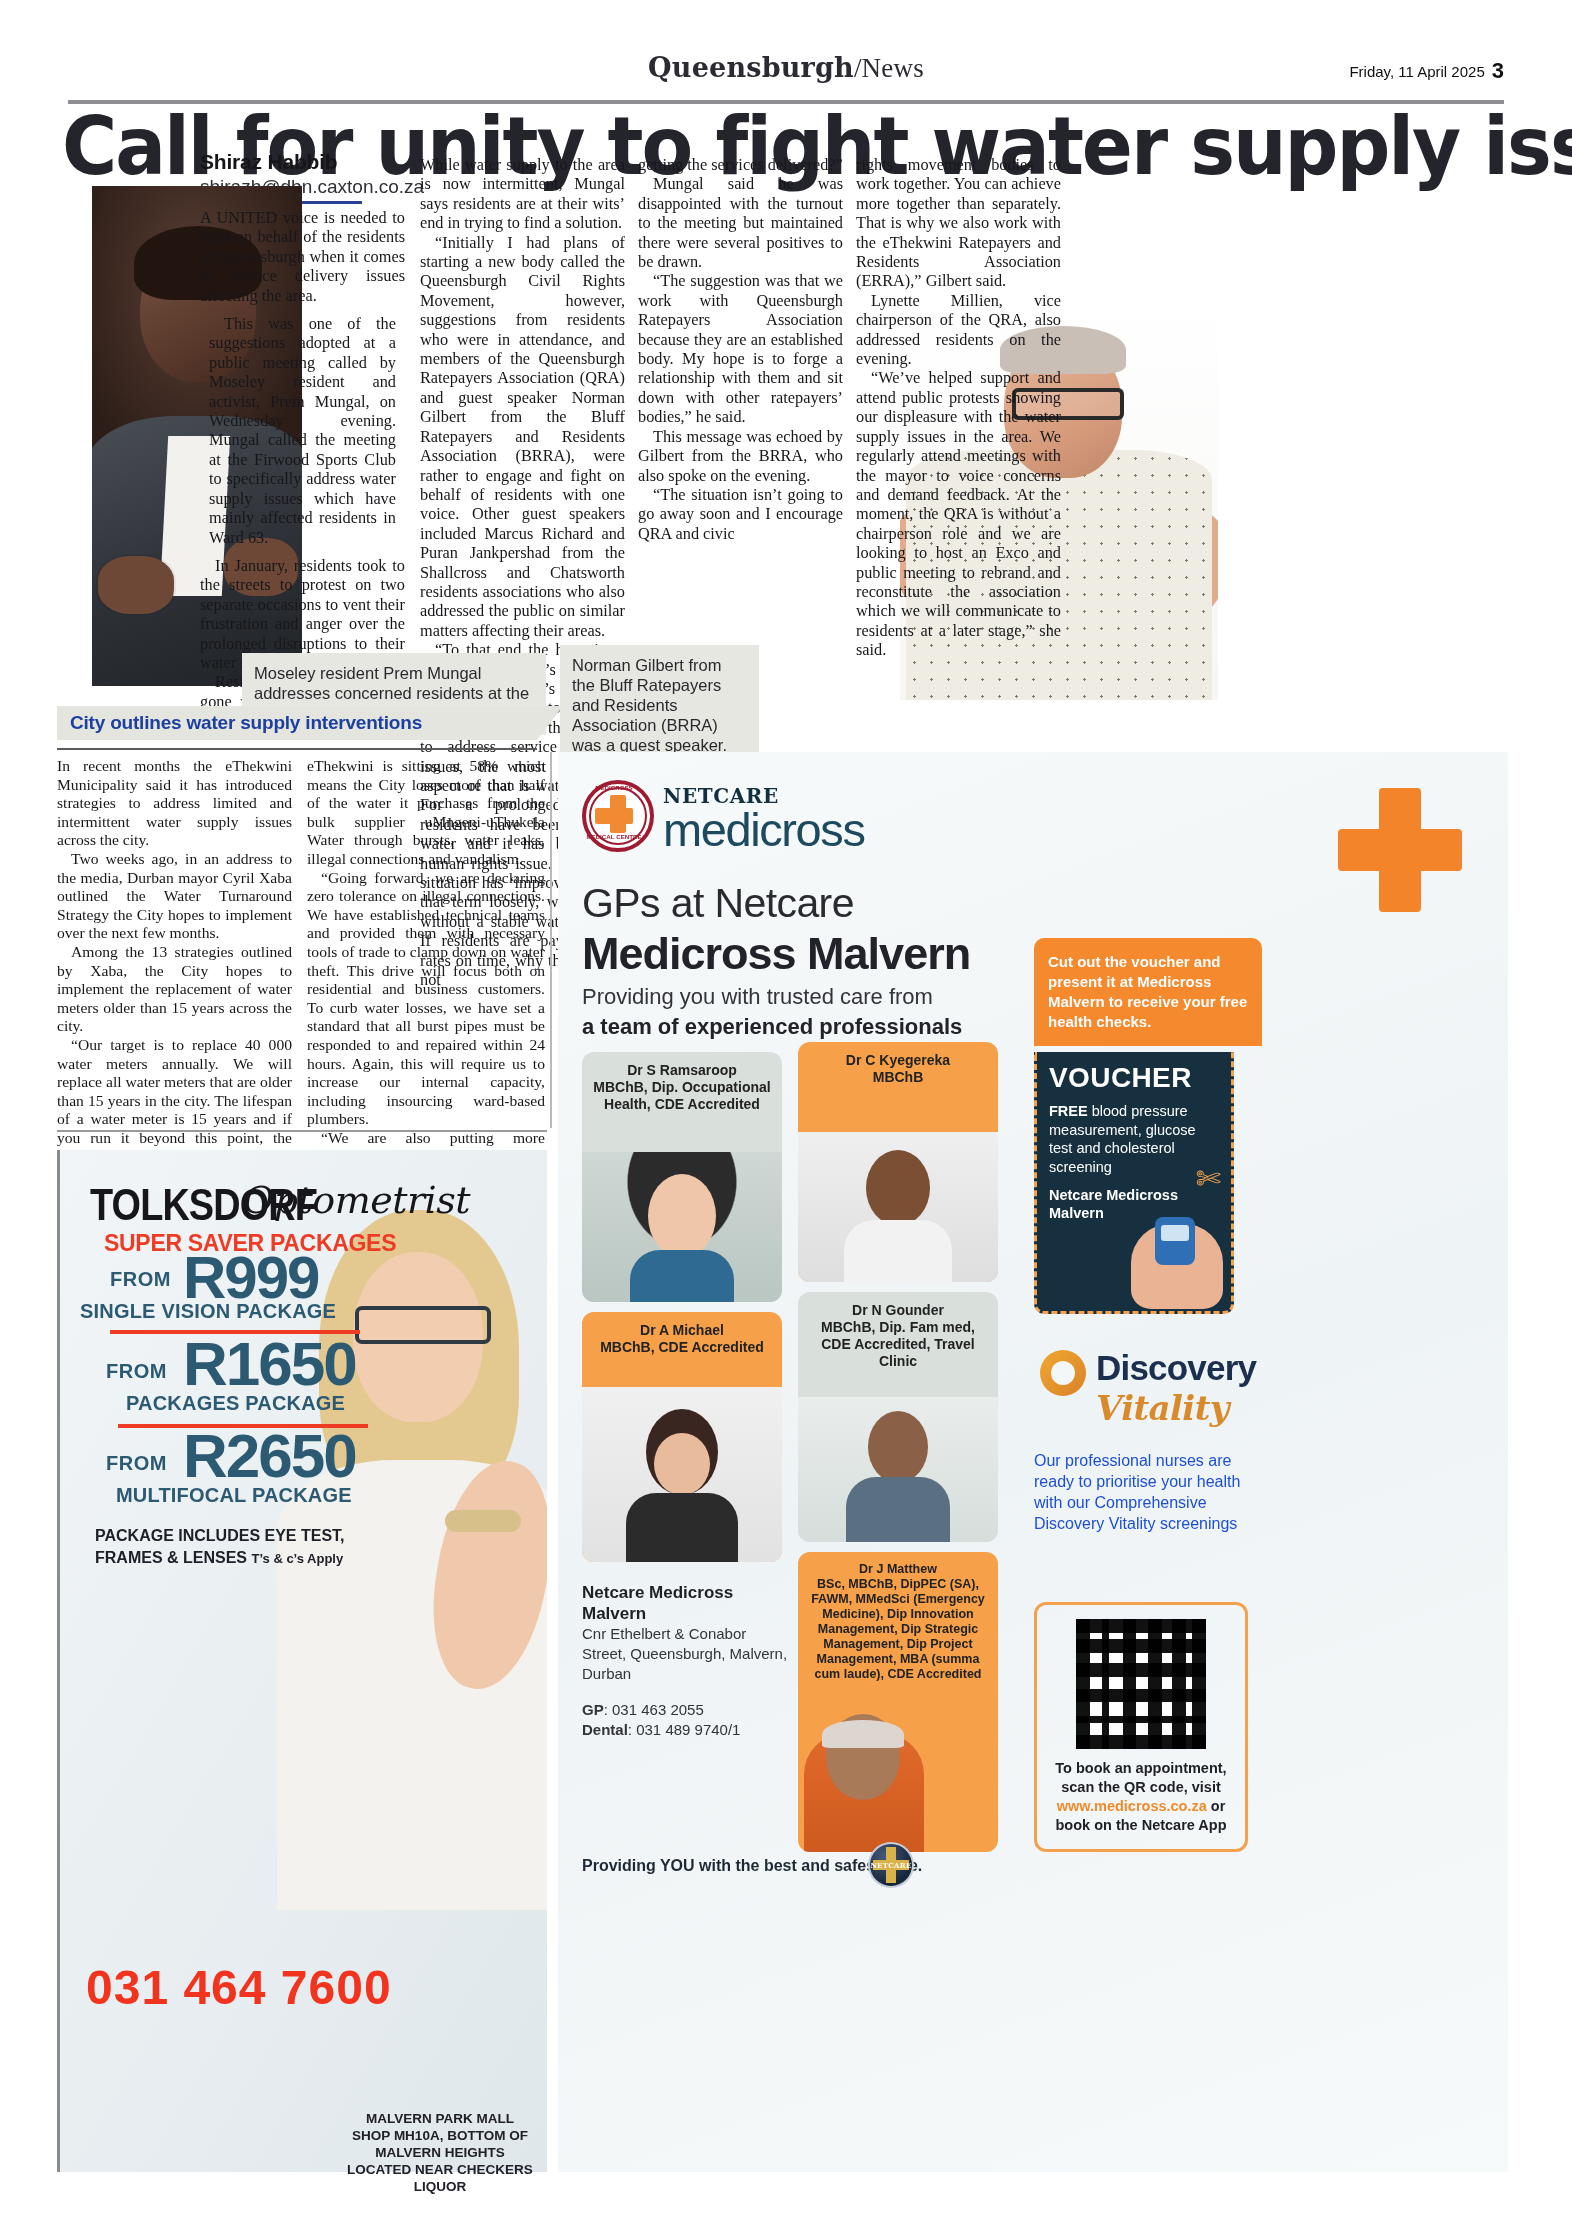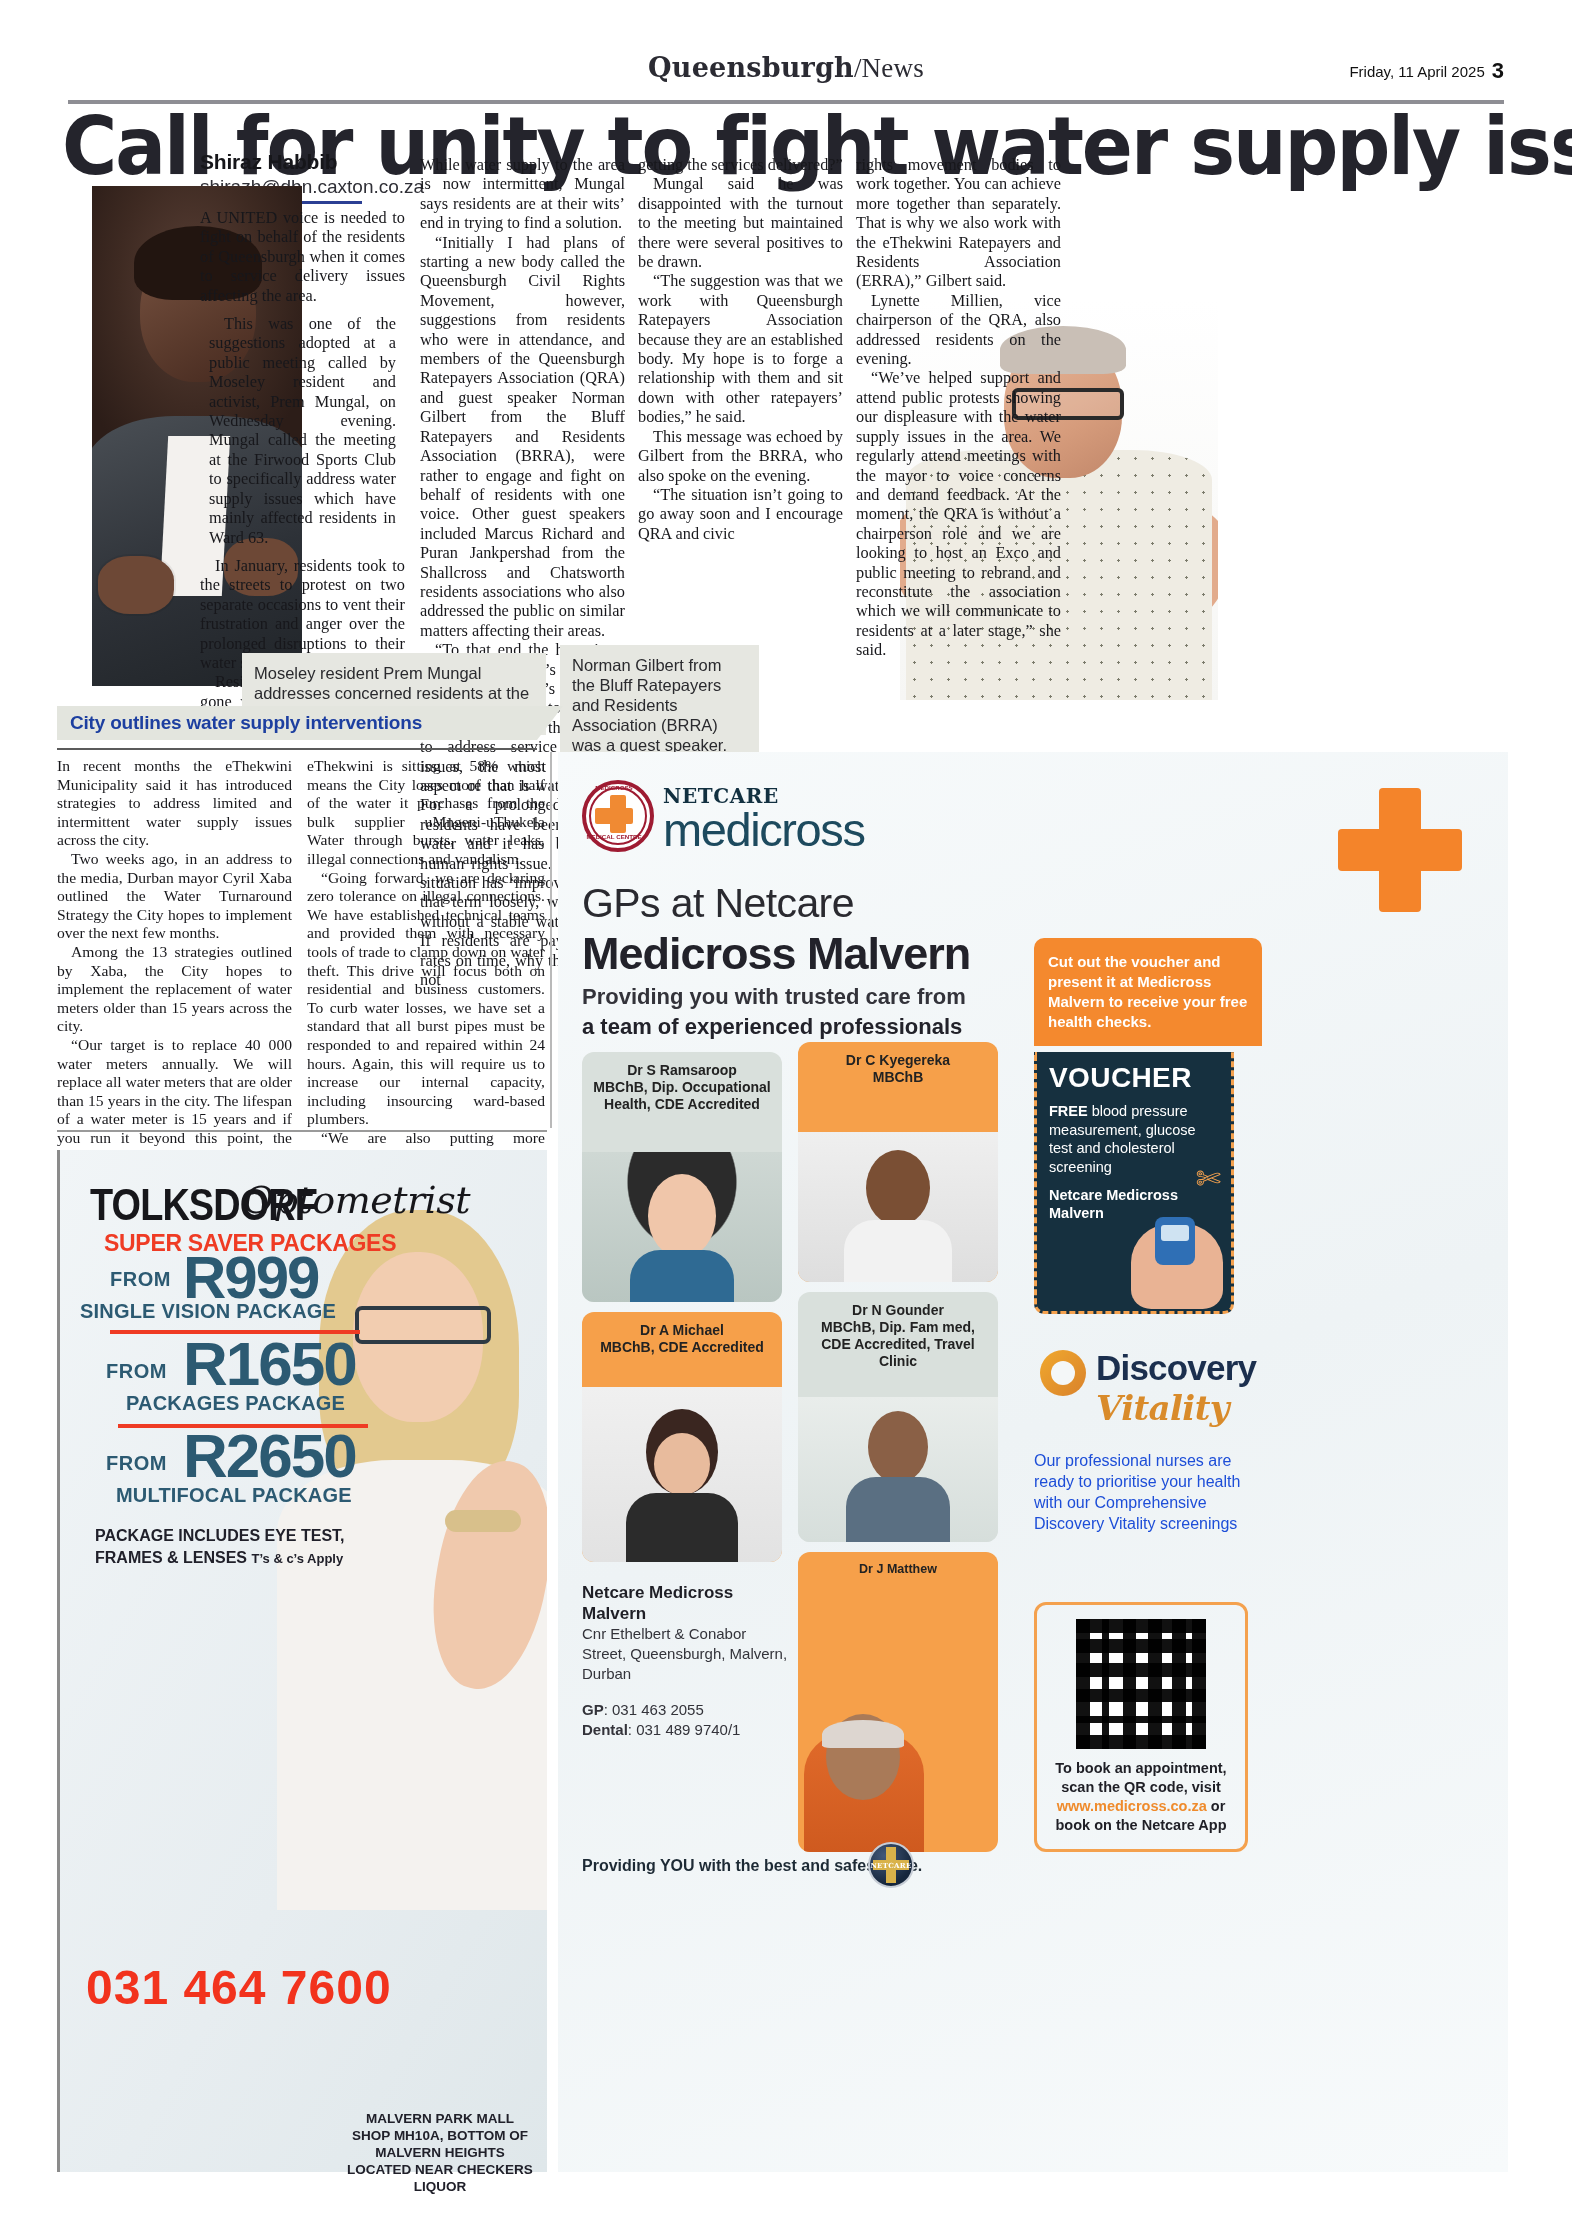--- a/index.html
+++ b/index.html
@@ -103,21 +103,21 @@
   .netcare-word{position:absolute;left:105px;top:32px;font-family:"DejaVu Serif",serif;font-weight:700;
     font-size:20px;letter-spacing:.6px;color:#123040;}
   .medicross-word{position:absolute;left:105px;top:50px;font-family:"Liberation Sans",sans-serif;
     font-weight:300;font-size:47px;letter-spacing:-1.4px;color:#1d4a5e;}
 
   .ad-h1{position:absolute;left:24px;top:128px;font-family:"Liberation Sans",sans-serif;
     font-weight:400;font-size:41px;color:#2a2a30;letter-spacing:-.6px;}
   .ad-h2{position:absolute;left:24px;top:176px;font-family:"Liberation Sans",sans-serif;
     font-weight:700;font-size:45px;color:#22222a;letter-spacing:-1px;}
   .ad-h3{position:absolute;left:24px;top:232px;font-family:"Liberation Sans",sans-serif;
-    font-weight:700;font-size:22px;color:#33333a;}
+    font-weight:400;font-size:22px;color:#33333a;}
   .ad-h4{position:absolute;left:24px;top:262px;font-family:"Liberation Sans",sans-serif;
     font-weight:700;font-size:22px;color:#22222a;}
 
   .big-cross{position:absolute;right:46px;top:36px;width:124px;height:124px;}
   .big-cross .v{position:absolute;left:50%;top:0;margin-left:-21px;width:42px;height:124px;background:#f4842a;border-radius:4px;}
   .big-cross .h{position:absolute;top:50%;left:0;margin-top:-21px;width:124px;height:42px;background:#f4842a;border-radius:4px;}
 
   
   .dcard{position:absolute;border-radius:12px;overflow:hidden;font-family:"Liberation Sans",sans-serif;}
   .dcard .nm{font-weight:700;font-size:14px;line-height:17px;text-align:center;padding:10px 8px 4px;color:#222;}
@@ -358,21 +358,21 @@
     <div class="dcard orange d3">
       <div class="nm"><span>Dr A Michael</span><br><span>MBChB, CDE Accredited</span></div>
       <div class="ph" style="height:175px;background:linear-gradient(#f0f0f0,#e2e2e2);">
         <div style="position:absolute;left:50%;top:22px;margin-left:-36px;width:72px;height:86px;border-radius:50%;background:#3a2620;"></div>
         <div style="position:absolute;left:50%;top:46px;margin-left:-28px;width:56px;height:62px;border-radius:50%;background:#e8bb9d;"></div>
         <div style="position:absolute;left:50%;top:106px;margin-left:-56px;width:112px;height:72px;border-radius:30px 30px 0 0;background:#2b2b2b;"></div>
       </div>
     </div>
 
     <div class="dcard orange d5">
-      <div class="nm" style="font-size:12.5px;line-height:15px;"><span>Dr J Matthew</span><br></div>
+      <div class="nm" style="font-size:12.5px;line-height:15px;"><span>Dr J Matthew</span><br><span>BSc, MBChB, DipPEC (SA), FAWM, MMedSci (Emergency Medicine), Dip Innovation Management, Dip Strategic Management, Dip Project Management, MBA (summa cum laude), CDE Accredited</span></div>
       <div class="ph" style="height:120px;">
         <div style="position:absolute;left:6px;bottom:0;width:120px;height:118px;background:linear-gradient(#e06a2a,#cf5a1f);border-radius:40px 40px 0 0;"></div>
         <div style="position:absolute;left:28px;bottom:52px;width:74px;height:86px;border-radius:50%;background:#a97a58;"></div>
         <div style="position:absolute;left:24px;bottom:104px;width:82px;height:28px;border-radius:50% 50% 10% 10%;background:#ddd6d0;"></div>
       </div>
     </div>
 
     <div class="clinic-info">
       <div class="ttl">Netcare Medicross Malvern</div>
       <div class="addr">Cnr Ethelbert &amp; Conabor Street, Queensburgh, Malvern, Durban</div>

